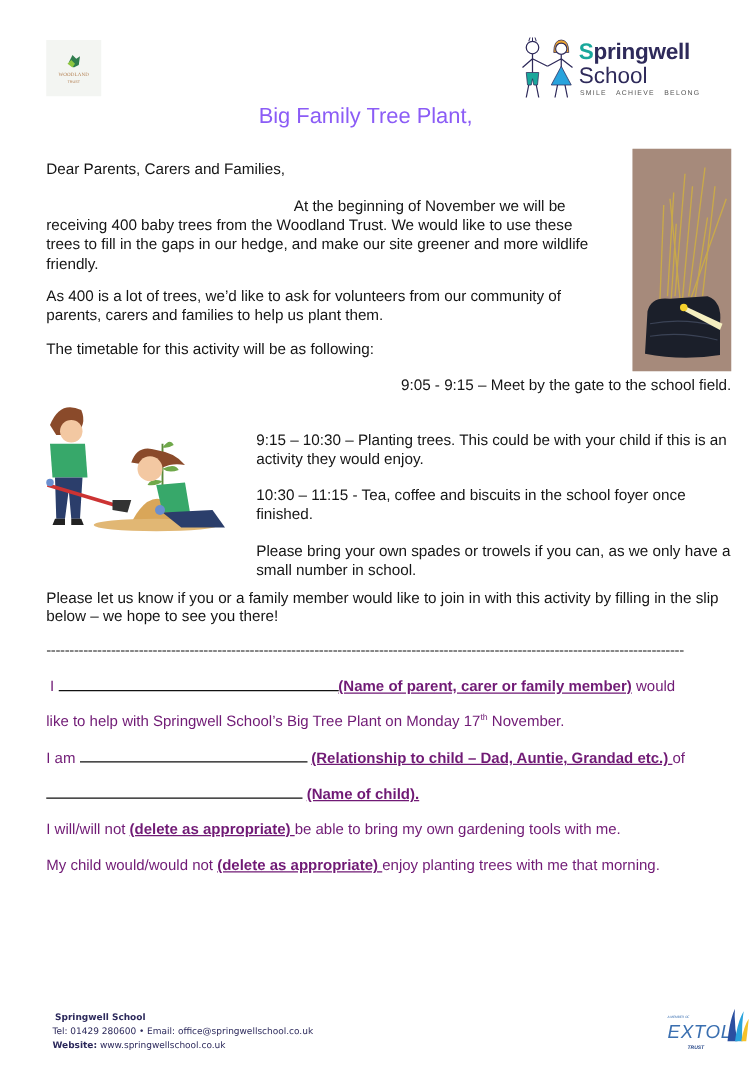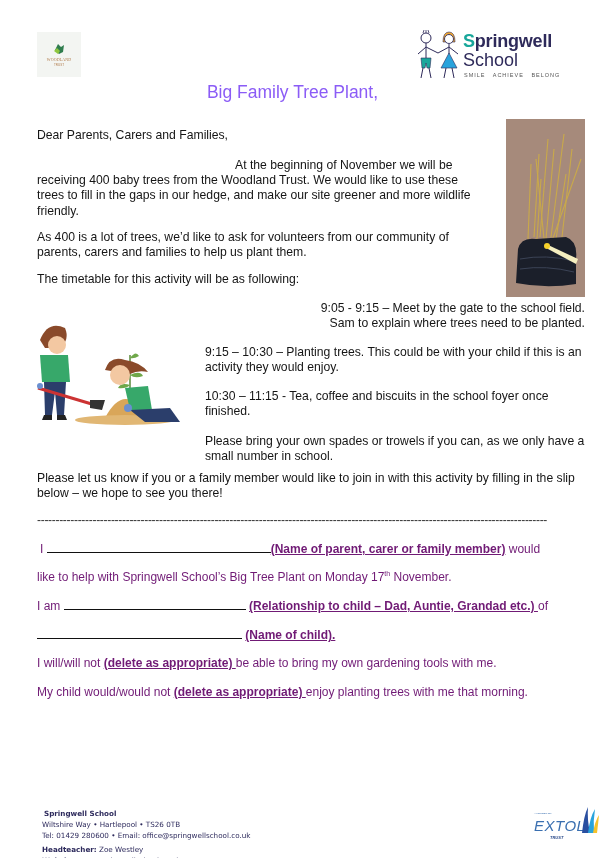--- a/index.html
+++ b/index.html
@@ -155,21 +155,20 @@
     <path d="M75 70 Q80 55 95 60 Q110 62 118 72 Q108 70 100 74 Z" fill="#8a4a2a"></path>
     <circle cx="90" cy="75" r="10" fill="#f3c8a2"></circle>
     <path d="M95 88 L118 86 L122 110 L100 110 Z" fill="#37a86a"></path>
     <path d="M100 110 L140 108 L150 122 L115 122 Z" fill="#2b3e6b"></path>
     <circle cx="98" cy="108" r="4" fill="#6a8fd0"></circle>
   </svg>
 </div>
 
 <div class="abs txt sched s1">
   <div>9:05 - 9:15 – Meet by the gate to the school field.</div>
-  <div>Sam to explain where trees need to be planted.</div>
 </div>
 <div class="abs txt sched s2">9:15 – 10:30 – Planting trees. This could be with your child if this is an activity they would enjoy.</div>
 <div class="abs txt sched s3">10:30 – 11:15 - Tea, coffee and biscuits in the school foyer once finished.</div>
 <div class="abs txt sched s4">Please bring your own spades or trowels if you can, as we only have a small number in school.</div>
 
 <div class="abs txt p-join">Please let us know if you or a family member would like to join in with this activity by filling in the slip below – we hope to see you there!</div>
 <div class="abs dash">------------------------------------------------------------------------------------------------------------------------------------------</div>
 
 <div class="abs form f1">
   <span>I</span>
@@ -189,23 +188,21 @@
 </div>
 <div class="abs form f5">
   <span>I will/will not </span><span class="u">(delete as appropriate) </span><span>be able to bring my own gardening tools with me.</span>
 </div>
 <div class="abs form f6">
   <span>My child would/would not </span><span class="u">(delete as appropriate) </span><span>enjoy planting trees with me that morning.</span>
 </div>
 
 <div class="abs footer">
   <div class="row b" style="margin-left:2px">Springwell School</div>
-  <div class="row">Wiltshire Way  •  Hartlepool  •  TS26 0TB</div>
   <div class="row">Tel: 01429 280600  •  Email: office@springwellschool.co.uk</div>
-  <div class="row gap"><span class="b">Headteacher:</span><span> Zoe Westley</span></div>
   <div class="row"><span class="b">Website:</span><span> www.springwellschool.co.uk</span></div>
 </div>
 
 <div class="abs extol">
   <div style="position:absolute;left:4px;top:7px;font-size:2.5px;color:#3a6fb0;">A MEMBER OF</div>
   <div style="position:absolute;left:4px;top:12px;font-size:15px;color:#3a6fb0;letter-spacing:0.5px;font-family:'Liberation Sans',sans-serif;">EXTOL</div>
   <div style="position:absolute;left:20px;top:30px;font-size:4px;font-weight:bold;color:#2a4a8a;">TRUST</div>
   <svg style="position:absolute;left:50px;top:0" width="20" height="30" viewBox="0 0 20 30">
     <path d="M2 28 Q4 10 8 2 Q7 14 10 28 Z" fill="#2a4fa0"></path>
     <path d="M8 28 Q10 12 15 4 Q13 16 14 28 Z" fill="#29a3dc"></path>

